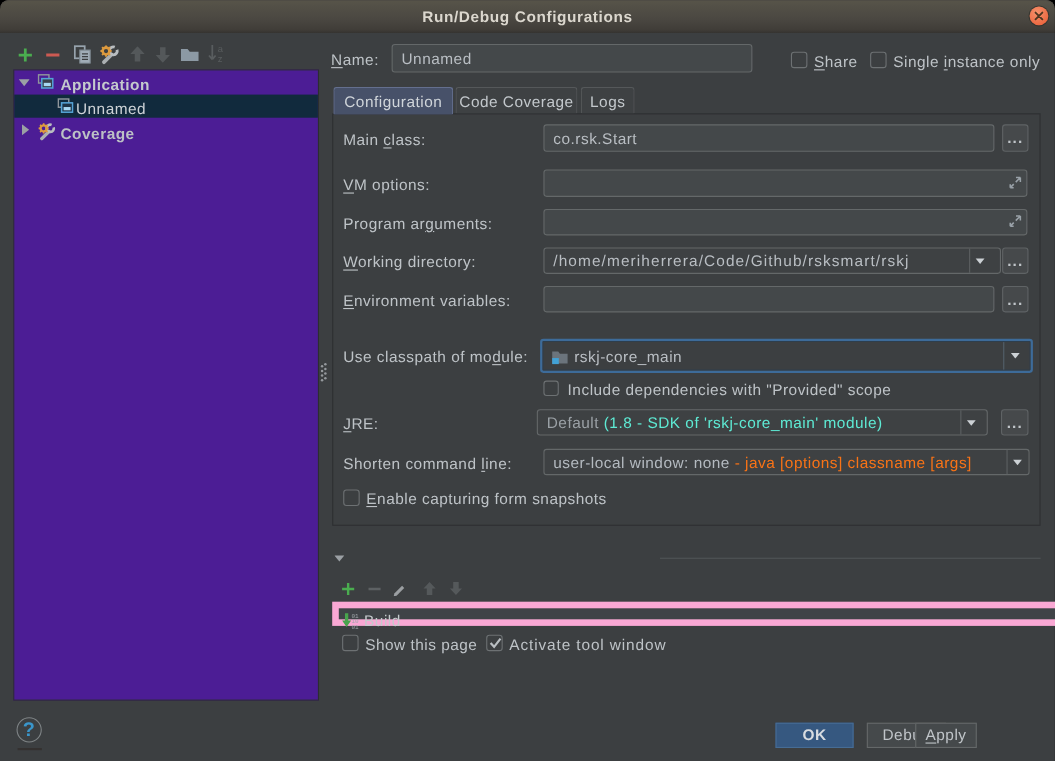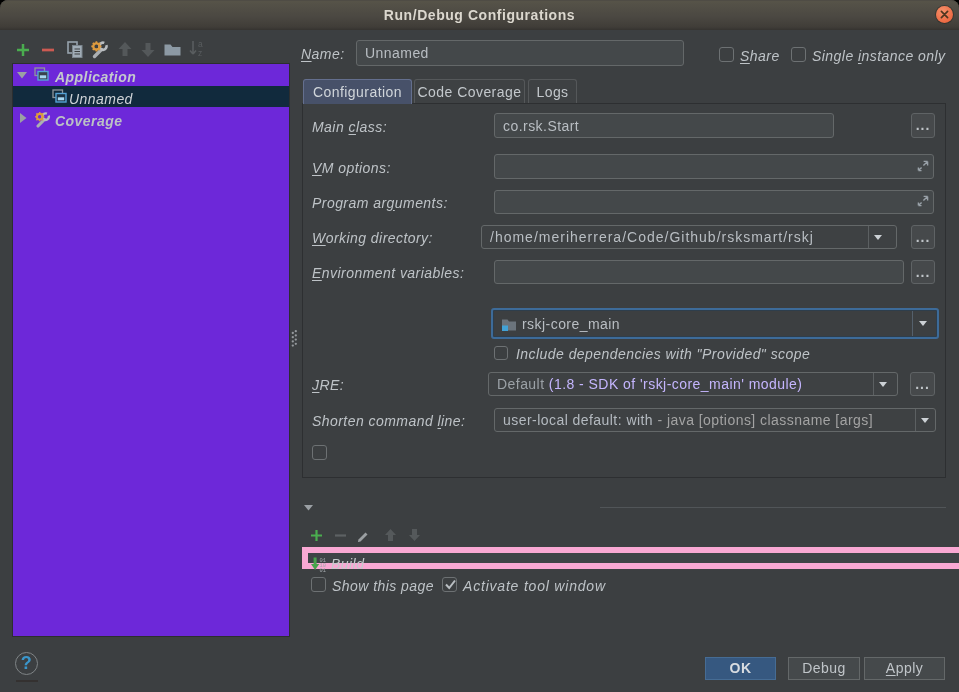--- a/index.html
+++ b/index.html
@@ -9,21 +9,21 @@
 #titlebar { position:absolute; left:0; top:0; width:959px; height:30px;
   background:linear-gradient(#575449 0%, #4b4842 55%, #403d38 90%, #353330);
   border-radius:8px 8px 0 0; box-shadow:inset 0 1px 0 #4f4c45; }
 #title { position:absolute; left:0; top:0; width:100%; height:30px; line-height:30px;
   text-align:center; font-weight:bold; font-size:14px; letter-spacing:0.55px; color:#dbd7ce; }
 #closebtn { position:absolute; left:936px; top:6px; width:17px; height:17px; border-radius:50%;
   background:radial-gradient(circle at 40% 32%, #f6926c, #ed6a43 70%, #e25c36);
   box-shadow:0 0 0 1px rgba(40,40,35,.55); }
 #dialog { position:absolute; left:0; top:30px; width:959px; height:662px; background:#3c3f41; }
 .abs { position:absolute; }
-.lbl { position:absolute; white-space:nowrap; line-height:16px;font-style:italic; }
+.lbl { position:absolute; white-space:nowrap; line-height:16px; }
 u { text-decoration:underline; text-underline-offset:2px; }
 .field { position:absolute; border:1px solid #646869; background:#3e4143; border-radius:3px; }
 .tfield { background:#44484a; }
 .ftext { position:absolute; left:8px; top:0; bottom:0; display:flex; align-items:center; white-space:nowrap; color:#b9bec3; }
 .btn3 { position:absolute; width:24px; border:1px solid #5f6365; background:#46494b; color:#c0c5c9;
   text-align:center; font-weight:bold; letter-spacing:1px; border-radius:3px; }
 .cb { position:absolute; width:15px; height:15px; border:1.5px solid #6d7173; border-radius:3px; background:#3c3f41; }
 .tab { position:absolute; top:79px; height:24px; line-height:24px; text-align:center; }
 .btn { position:absolute; top:627px; height:23px; line-height:21px; text-align:center;
   border:1px solid #646869; background:#45494b; color:#c0c5c9; }
@@ -73,21 +73,21 @@
       <svg class="abs" style="left:164px;top:12px" width="17" height="14">
           <path d="M0.5 2.5 h6 l2 2.5 h8 v8.5 h-16 z M0.5 2.5 v10" fill="#8c99a4"></path>
         </svg>
       <svg class="abs" style="left:189px;top:10px" width="16" height="18">
         <path d="M4 1 v13 M4 14 l-3-3.5 M4 14 l3-3.5" stroke="#595d5f" stroke-width="1.6" fill="none"></path>
         <text x="9" y="7" font-size="8.5" fill="#595d5f" font-family="Liberation Sans">a</text>
         <text x="9" y="16" font-size="8.5" fill="#595d5f" font-family="Liberation Sans">z</text>
       </svg>
     </div>
 
-    <div class="abs" style="left:12px;top:33px;width:278px;height:574px;border:1px solid #2c2e30;background:#6d28d9">
+    <div class="abs" style="left:12px;top:33px;width:278px;height:574px;border:1px solid #2c2e30;background:#4c1d95">
       <div class="abs" style="left:0;top:22px;width:276px;height:21px;background:#112a3d"></div>
       <svg class="abs" style="left:4px;top:7px" width="10" height="8">
           <path d="M0 1 h10 l-5 6.5 z" fill="#9ba0a4"></path>
         </svg>
       <svg class="abs" style="left:21px;top:3px" width="15" height="15">
         <rect x="1" y="1" width="9.5" height="7.5" fill="none" stroke="#8f969b" stroke-width="1.3"></rect>
         <rect x="4" y="4.5" width="10" height="8.5" fill="#39424c" stroke="#55a3d6" stroke-width="1.4"></rect>
         <rect x="5.8" y="8.3" width="6.4" height="3" fill="#a7d7f1"></rect>
       </svg>
       <div class="lbl" style="left:42px;top:5px;font-weight:bold;color:#c4c9cd">Application</div>
@@ -135,21 +135,21 @@
     <div class="lbl" style="left:740px;top:18px"><u>S</u>hare</div>
     <div class="cb" style="left:791px;top:17px"></div>
     <div class="lbl" style="left:812px;top:18px">Single <u>i</u>nstance only</div>
 
     <div class="abs" style="left:302px;top:73px;width:644px;height:375px;border:1px solid #2d2f31"></div>
     <div class="tab" style="left:414px;width:111px;background:#3e4143;border:1px solid #55585a;border-bottom:none;border-radius:3px 3px 0 0;top:49px;color:#c3c8cc">Code Coverage</div>
     <div class="tab" style="left:528px;width:49px;background:#3e4143;border:1px solid #55585a;border-bottom:none;border-radius:3px 3px 0 0;top:49px;color:#c3c8cc">Logs</div>
     <div class="tab" style="left:303px;width:109px;background:#475169;border:1px solid #646f8e;border-bottom:none;border-radius:3px 3px 0 0;top:49px;height:25px;color:#d0d5da">Configuration</div>
 
     <div class="lbl" style="left:312px;top:89px">Main <u>c</u>lass:</div>
-    <div class="field tfield" style="left:494px;top:83px;width:340px;height:25px">
+    <div class="field tfield" style="left:494px;top:83px;width:410px;height:25px">
         <div class="ftext">co.rsk.Start</div>
       </div>
     <div class="btn3" style="left:911px;top:83px;height:25px;line-height:23px">...</div>
 
     <div class="lbl" style="left:312px;top:130px"><u>V</u>M options:</div>
     <div class="field tfield" style="left:494px;top:124px;width:440px;height:25px"></div>
     <svg class="abs" style="left:916px;top:129px" width="14" height="14">
       <g stroke="#99a1a8" stroke-width="1.4" fill="none">
         <path d="M7.4 6.6 L11.6 2.4 M11.6 2.4 h-4 M11.6 2.4 v4 M5.6 8.4 L2.4 11.6 M2.4 11.6 h3.1 M2.4 11.6 v-3.1"></path>
       </g>
@@ -157,66 +157,68 @@
 
     <div class="lbl" style="left:312px;top:165px">Program ar<u>g</u>uments:</div>
     <div class="field tfield" style="left:494px;top:160px;width:440px;height:24px"></div>
     <svg class="abs" style="left:916px;top:164px" width="14" height="14">
       <g stroke="#99a1a8" stroke-width="1.4" fill="none">
         <path d="M7.4 6.6 L11.6 2.4 M11.6 2.4 h-4 M11.6 2.4 v4 M5.6 8.4 L2.4 11.6 M2.4 11.6 h3.1 M2.4 11.6 v-3.1"></path>
       </g>
     </svg>
 
     <div class="lbl" style="left:312px;top:200px"><u>W</u>orking directory:</div>
-    <div class="field" style="left:481px;top:195px;width:416px;height:24px">
+    <div class="field" style="left:494px;top:195px;width:416px;height:24px">
       <div class="ftext" style="letter-spacing:1px">/home/meriherrera/Code/Github/rsksmart/rskj</div>
       <div class="vsep" style="left:386px;top:0;height:22px"></div>
       <div class="arr-dn" style="left:392px;top:9px"></div>
     </div>
     <div class="btn3" style="left:911px;top:195px;height:24px;line-height:22px">...</div>
 
     <div class="lbl" style="left:312px;top:235px"><u>E</u>nvironment variables:</div>
     <div class="field tfield" style="left:494px;top:230px;width:410px;height:24px"></div>
     <div class="btn3" style="left:911px;top:230px;height:24px;line-height:22px">...</div>
 
+    <div class="lbl" style="left:312px;top:286px">Use classpath of mo<u>d</u>ule:</div>
     <div class="abs" style="left:491px;top:278px;width:448px;height:31px;border:2px solid #3d6b99;border-radius:3px;background:#3c3f41;box-shadow:inset 0 0 0 1px #2e3e4c">
       <svg class="abs" style="left:8px;top:6px" width="16" height="16">
         <path d="M1 3.5 h5.5 l1.5 2 H15 v9 H1 z" fill="#6b747c"></path>
         <rect x="1" y="9.5" width="6" height="5.5" fill="#42a2d6"></rect>
       </svg>
       <div class="ftext" style="left:29px">rskj-core_main</div>
       <div class="vsep" style="left:419px;top:1px;height:25px;background:#54606c"></div>
       <div class="arr-dn" style="left:426px;top:11px"></div>
     </div>
 
     <div class="cb" style="left:494px;top:316px;width:14px;height:14px"></div>
     <div class="lbl" style="left:516px;top:316px">Include dependencies with "Provided" scope</div>
 
     <div class="lbl" style="left:312px;top:347px"><u>J</u>RE:</div>
     <div class="field" style="left:488px;top:342px;width:410px;height:24px">
       <div class="ftext">
           <span style="color:#9ba1a6">Default&nbsp;</span>
-          <span style="color:#c4b5fd">(1.8 - SDK of 'rskj-core_main' module)</span>
+          <span style="color:#5eead4">(1.8 - SDK of 'rskj-core_main' module)</span>
         </div>
       <div class="vsep" style="left:384px;top:0;height:22px"></div>
       <div class="arr-dn" style="left:390px;top:9px"></div>
     </div>
     <div class="btn3" style="left:910px;top:342px;width:25px;height:24px;line-height:22px">...</div>
 
     <div class="lbl" style="left:312px;top:383px">Shorten command <u>l</u>ine:</div>
     <div class="field" style="left:494px;top:378px;width:442px;height:24px">
       <div class="ftext">
-          <span style="color:#b4bac0">user-local default: with</span>
-          <span style="color:#a3a3a3">&nbsp;- java [options] classname [args]</span>
+          <span style="color:#b4bac0">user-local window: none</span>
+          <span style="color:#f97316">&nbsp;- java [options] classname [args]</span>
         </div>
       <div class="vsep" style="left:420px;top:0;height:22px"></div>
       <div class="arr-dn" style="left:426px;top:9px"></div>
     </div>
 
     <div class="cb" style="left:312px;top:415px"></div>
+    <div class="lbl" style="left:333px;top:415px"><u>E</u>nable capturing form snapshots</div>
 
     <svg class="abs" style="left:304px;top:474px" width="9" height="7">
         <path d="M0 1 h9 l-4.5 5.5 z" fill="#9ba0a4"></path>
       </svg>
     <div class="abs" style="left:600px;top:477px;width:346px;height:1px;background:#515558"></div>
 
     <svg class="abs" style="left:310px;top:499px" width="13" height="13">
         <path d="M6.5 1v11M1 6.5h11" stroke="#4aad4f" stroke-width="2.2"></path>
       </svg>
     <svg class="abs" style="left:334px;top:499px" width="13" height="13">
@@ -245,15 +247,15 @@
     <div class="cb" style="left:311px;top:547px"></div>
     <div class="lbl" style="left:332px;top:548px">Show this page</div>
     <div class="cb" style="left:442px;top:547px"></div>
     <svg class="abs" style="left:444px;top:548px" width="13" height="13">
         <path d="M2 6.5 L5.2 10 L11 2.5" stroke="#b9bec2" stroke-width="2" fill="none"></path>
       </svg>
     <div class="lbl" style="left:463px;top:548px;letter-spacing:0.8px">Activate tool window</div>
 
     <div class="btn" style="left:705px;width:71px;background:#365880;border-color:#466c94;color:#d8dce0;font-weight:bold">OK</div>
     <div class="btn" style="left:788px;width:72px">Debug</div>
-    <div class="btn" style="left:864px;width:81px"><u>A</u>pply</div>
+    <div class="btn" style="left:832px;width:56px"><u>A</u>pply</div>
   </div>
 </div>
 
 </body></html>

